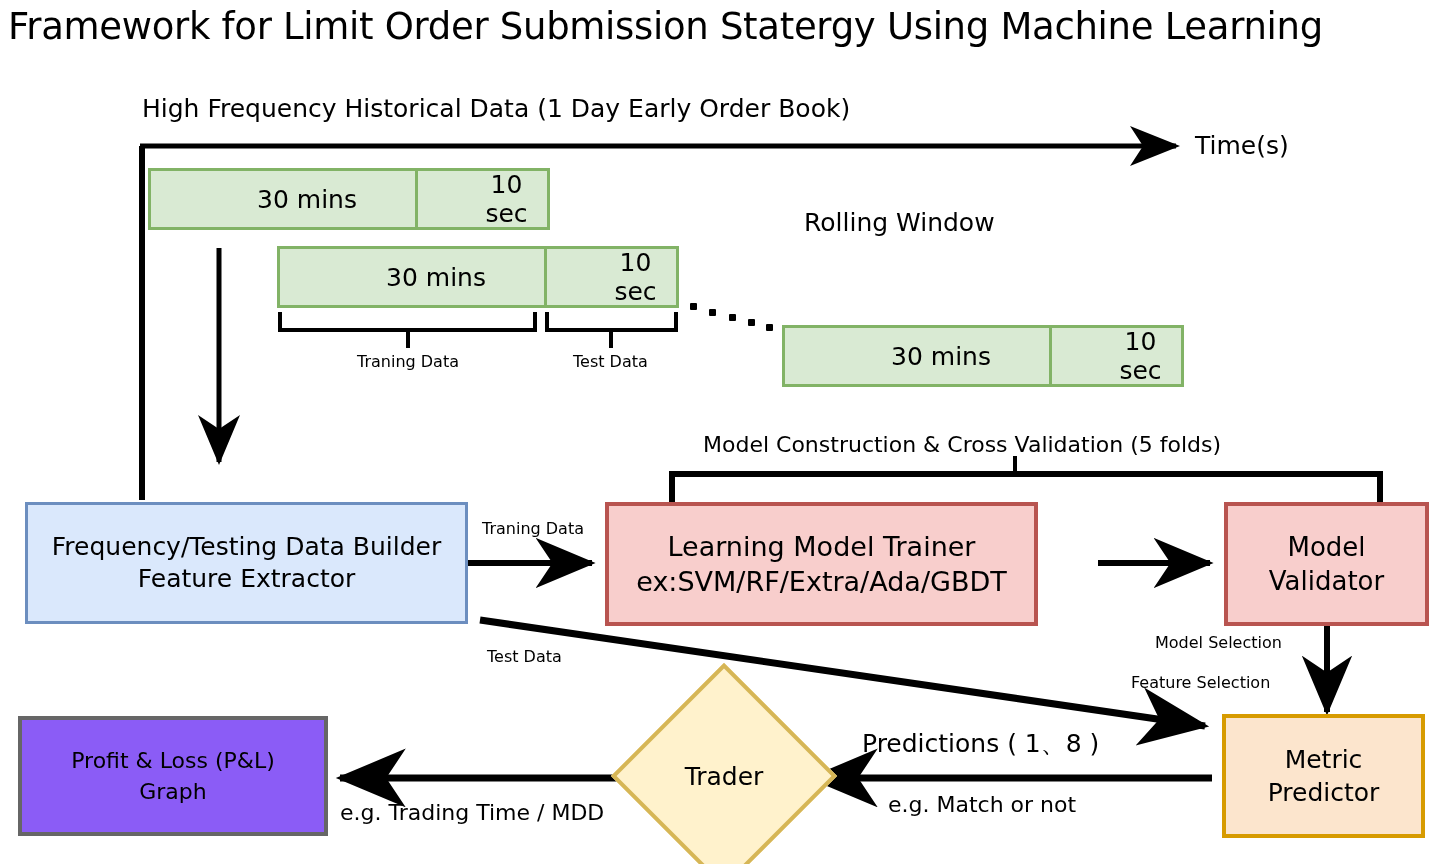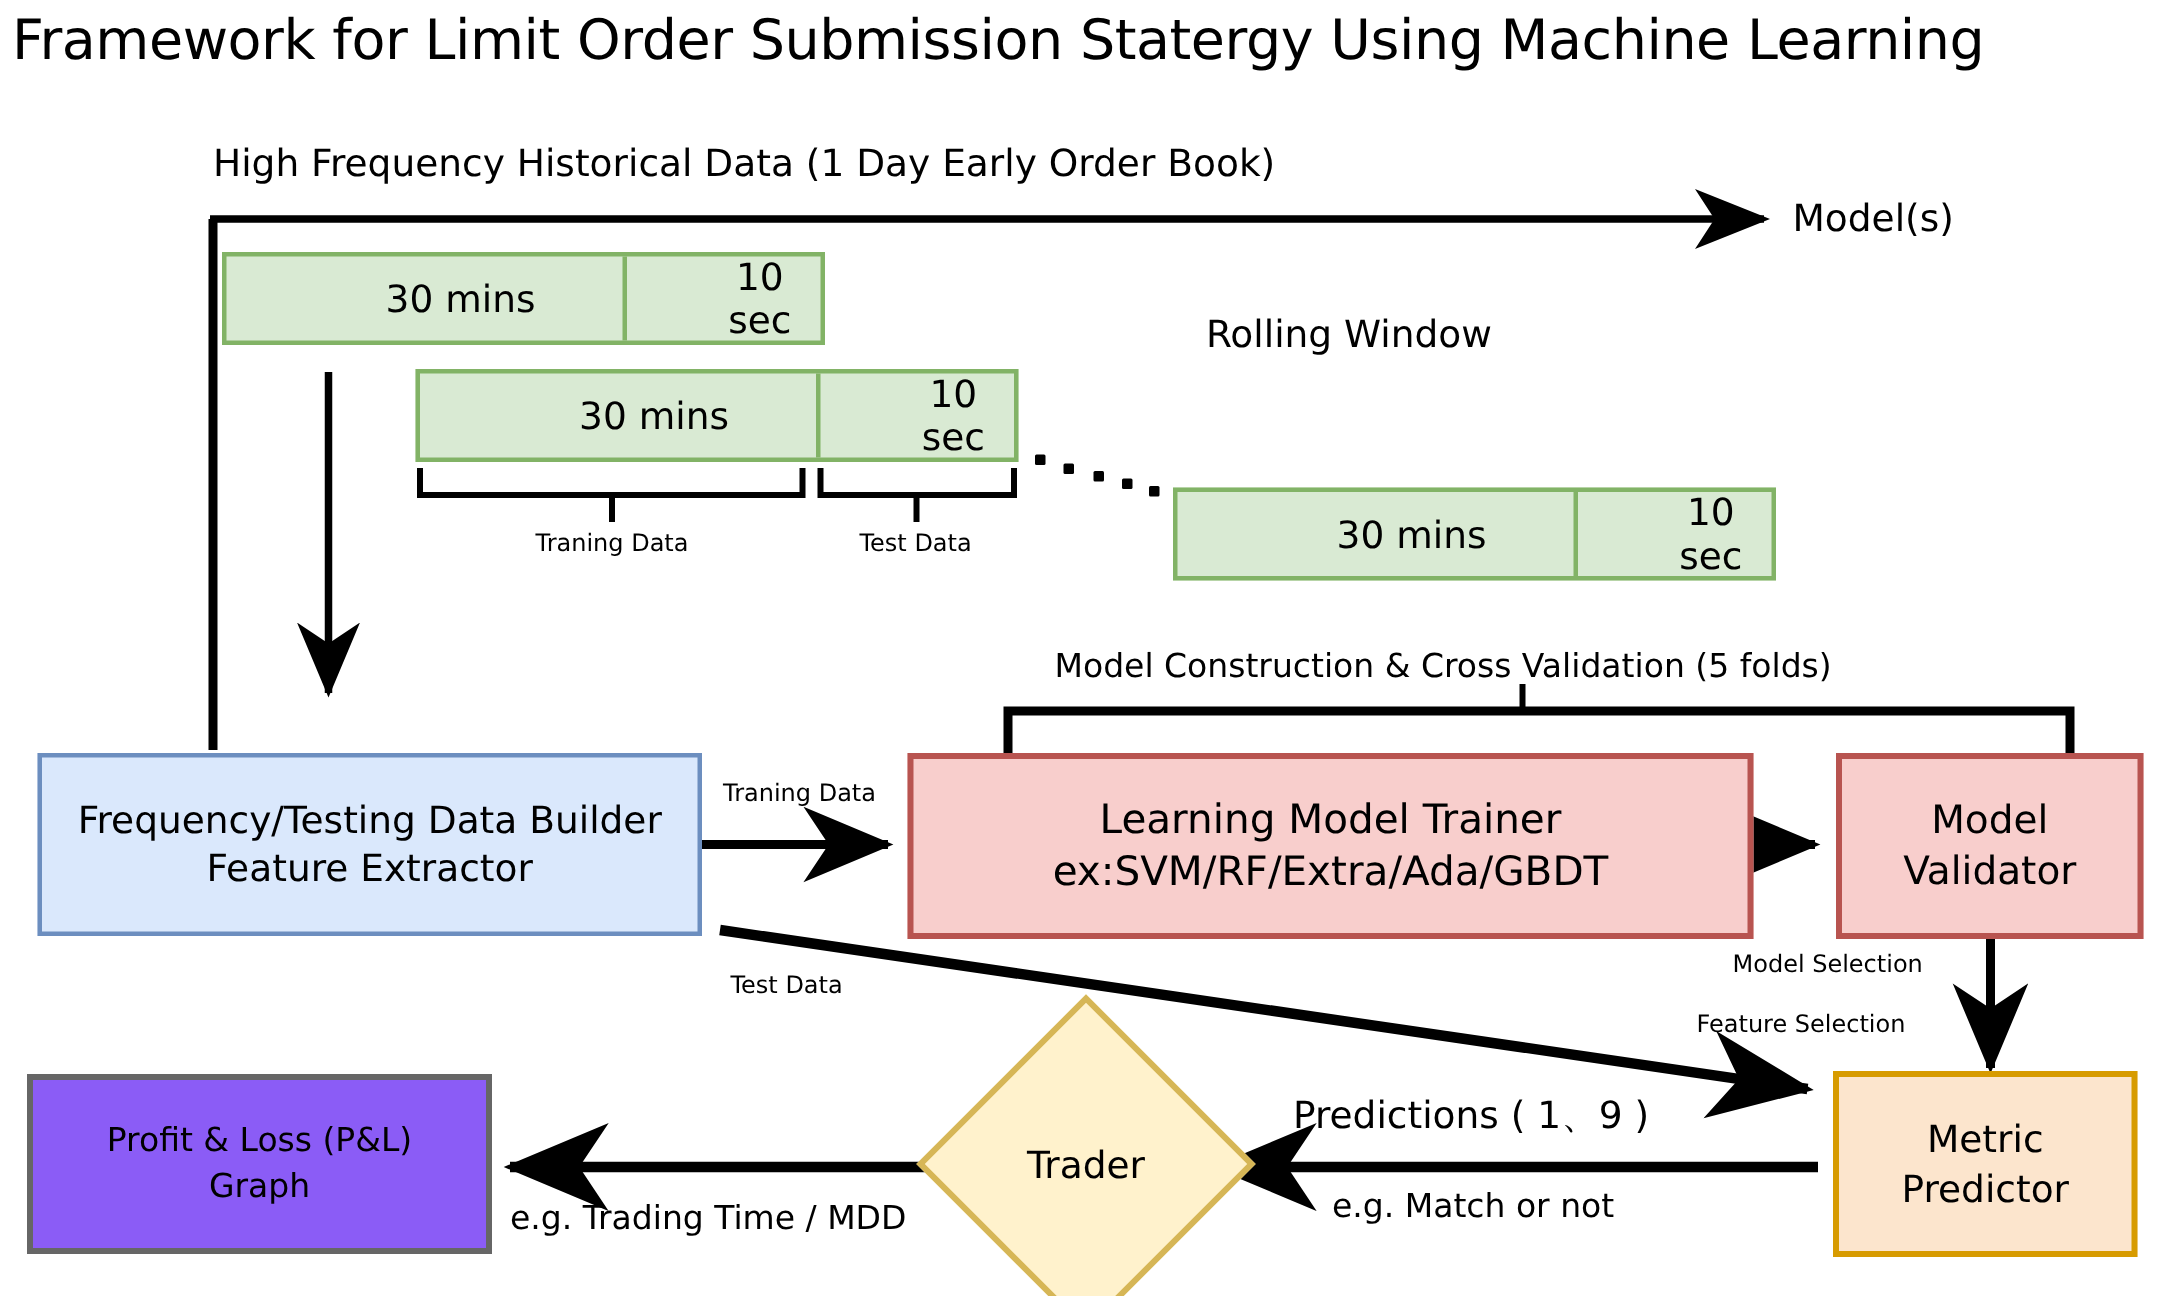--- a/index.html
+++ b/index.html
@@ -110,21 +110,21 @@
 
     <line x1="634" y1="778" x2="340" y2="778" stroke="#000" stroke-width="7" marker-end="url(#arwS)"></line>
   </svg>
 
   <div class="dot abs" style="left:690px;top:303px;"></div>
   <div class="dot abs" style="left:709px;top:309px;"></div>
   <div class="dot abs" style="left:729px;top:314px;"></div>
   <div class="dot abs" style="left:748px;top:319px;"></div>
   <div class="dot abs" style="left:766px;top:324px;"></div>
 
-  <div class="abs lbl lbl-lg" style="left:1195px;top:131px;">Model(s)</div>
+  <div class="abs lbl lbl-lg" style="left:1195px;top:131px;">Time(s)</div>
 
   <div class="abs lbl lbl-lg" style="left:804px;top:208px;">Rolling Window</div>
 
   <div class="abs box box-green" style="left:148px;top:168px;width:402px;height:62px;padding:0;">
     <div class="win-cell" style="width:264px;height:100%;">
       <span>30 mins</span>
     </div>
     <div class="win-divider" style="width:3px;height:100%;"></div>
     <div class="win-cell" style="flex:1;height:100%;">
       <span>10 sec</span>
@@ -156,21 +156,21 @@
 
   <div class="abs lbl lbl-md" style="left:703px;top:432px;">Model Construction &amp; Cross Validation (5 folds)</div>
 
   <div class="abs box box-blue" style="left:25px;top:502px;width:443px;height:122px;">
     <div>
       <div>Frequency/Testing Data Builder</div>
       <div>Feature Extractor</div>
     </div>
   </div>
 
-  <div class="abs box box-red" style="left:605px;top:502px;width:564px;height:124px;font-size:27px;line-height:35px;">
+  <div class="abs box box-red" style="left:605px;top:502px;width:433px;height:124px;font-size:27px;line-height:35px;">
     <div>
       <div>Learning Model Trainer</div>
       <div>ex:SVM/RF/Extra/Ada/GBDT</div>
     </div>
   </div>
 
   <div class="abs box box-red" style="left:1224px;top:502px;width:205px;height:124px;font-size:26px;line-height:34px;">
     <div>
       <div>Model</div>
       <div>Validator</div>
@@ -199,20 +199,20 @@
   </div>
 
   <div class="abs lbl lbl-sm" style="left:482px;top:519px;">Traning Data</div>
 
   <div class="abs lbl lbl-sm" style="left:487px;top:647px;">Test Data</div>
 
   <div class="abs lbl lbl-sm" style="left:1135px;top:633px;margin-left:20px;">Model Selection</div>
 
   <div class="abs lbl lbl-sm" style="left:1131px;top:673px;">Feature Selection</div>
 
-  <div class="abs lbl lbl-lg" style="left:862px;top:729px;">Predictions ( 1、9 )</div>
+  <div class="abs lbl lbl-lg" style="left:862px;top:729px;">Predictions ( 1、8 )</div>
 
   <div class="abs lbl lbl-md" style="left:888px;top:792px;">e.g. Match or not</div>
 
 
   <div class="abs lbl lbl-md" style="left:340px;top:800px;">e.g. Trading Time / MDD</div>
 
 </div>
 
 </body></html>

